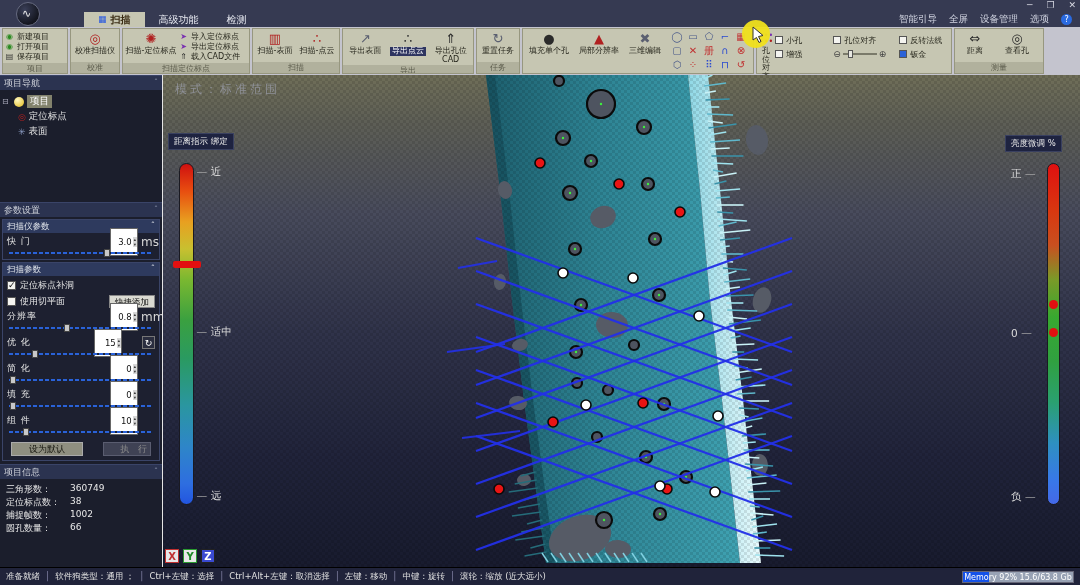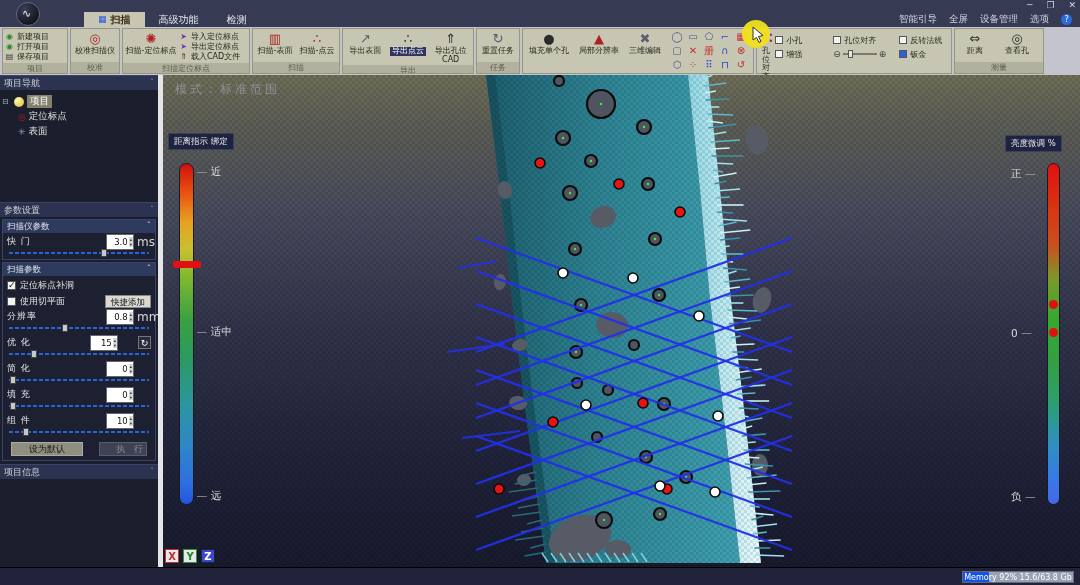--- a/index.html
+++ b/index.html
@@ -53,36 +53,36 @@
   .cbox { width:8px; height:8px; background:#f4f4f0; border:1px solid #555; display:inline-block; }
   .cbox.on { background:#2a62d8; }
   .minislider { display:flex; align-items:center; gap:2px; font-size:9px; color:#444; }
   .minislider .mtrack { width:34px; height:2px; background:#7a7a6a; position:relative; }
   .minislider .mthumb { position:absolute; left:5px; top:-3px; width:5px; height:8px; background:#e8e8e2; border:1px solid #555; }
   .dots { display:flex; flex-direction:column; line-height:6px; font-size:8px; height:16px; justify-content:center; }
   .rfill { flex:1; background:#c4c4ce; }
 
   
   #main { display:flex; height:492px; }
-  #sidebar { width:163px; background:#1b1e2c; border-right:5px solid #e5e5e5; display:flex; flex-direction:column; overflow:hidden; }
+  #sidebar { width:163px; background:#1b1e2c; border-right:1px solid #e5e5e5; display:flex; flex-direction:column; overflow:hidden; }
   .phead { height:15px; background:#2b3350; color:#cfd2da; font-size:9px; line-height:15px; padding:0 4px;
     display:flex; justify-content:space-between; border-top:1px solid #3a4468; }
   .phead .chev { color:#8a90a8; font-size:8px; }
   #tree { height:112px; padding:4px 2px; }
   .titem { display:flex; align-items:center; gap:3px; height:15px; color:#e2e2e2; font-size:9.5px; }
   .titem.child { padding-left:16px; }
   .texp { color:#aab; font-size:8px; width:9px; }
   .sphere { width:10px; height:10px; border-radius:50%; background:radial-gradient(circle at 35% 30%, #fff8c0, #e0b818); }
   .tsel { background:#82826c; color:#fff; padding:0 3px; }
   .subpanel { border:1px solid #3a4468; margin:2px 2px 0 2px; background:#1d2030; }
   .subhead { height:13px; background:#2e3a5e; color:#dfe3ea; font-size:8.5px; line-height:13px; padding:0 4px;
     display:flex; justify-content:space-between;align-items:center; }
   .prow { display:flex; align-items:center; gap:3px; padding:2px 4px 0 4px; height:15px; }
   .plabel { color:#e6e6e6; font-size:9px; flex:1; letter-spacing:1px; }
-  .spin { display:flex; align-items:center; background:#fff; border:1px solid #666; height:16px; }
+  .spin { display:flex; align-items:center; background:#fff; border:1px solid #666; height:28px; }
   .spin b { font-size:8.5px; color:#111; width:22px; text-align:right; font-weight:normal; padding-right:1px; }
   .spin .arr { display:flex; flex-direction:column; font-size:4.5px; color:#333; line-height:5px; background:#d8d8d8; padding:0 1px; }
   .unit { color:#d8d8d8; font-size:12px; width:14px; }
   .refbtn { width:13px; height:13px; background:#2a2d3e; border:1px solid #777; color:#fff; font-size:9px;
     text-align:center; line-height:12px; }
   .slider { position:relative; height:8px; margin:1px 6px 2px 6px; }
   .slider .track { position:absolute; left:0; right:0; top:3px; height:2px;
     background:repeating-linear-gradient(90deg,#2a62d8 0 4px, #16203a 4px 6px); }
   .slider .thumb { position:absolute; top:0; width:6px; height:8px; background:#c8c8c8; border:1px solid #444; margin-left:-3px; }
   .chkrow { display:flex; align-items:center; gap:4px; padding:3px 4px 0 4px; color:#e6e6e6; font-size:9px; }
@@ -501,20 +501,38 @@
         </div>
       <div id="action-btns">
         <div id="btn-default">设为默认</div>
         <div id="btn-run">执 行</div>
       </div>
     </div>
 
     <div class="phead dither-fine" style="margin-top:3px">
       <span>项目信息</span>
       <span class="chev">ˆ</span>
+      </div>
+    <div id="info-rows">
+        <div class="irow">
+          <span class="il">三角形数：</span>
+          <span>360749</span>
+        </div>
+        <div class="irow">
+          <span class="il">定位标点数：</span>
+          <span>38</span>
+        </div>
+        <div class="irow">
+          <span class="il">捕捉帧数：</span>
+          <span>1002</span>
+        </div>
+        <div class="irow">
+          <span class="il">圆孔数量：</span>
+          <span>66</span>
+        </div>
       </div>
   </div>
 
   <div id="viewport">
     <div id="vp-dither" class="dither"></div>
     <svg id="scene" width="917" height="492" viewBox="163 75 917 492">
         <defs>
           <linearGradient id="bodyG" x1="0" y1="0" x2="1" y2="0">
             <stop offset="0" stop-color="#1d5f6e"></stop>
             <stop offset=".45" stop-color="#2e8494"></stop>
@@ -744,20 +762,21 @@
 
     <div class="overlay" id="axis-btns">
       <div class="axbtn ax-x">X</div>
       <div class="axbtn ax-y">Y</div>
       <div class="axbtn ax-z">Z</div>
     </div>
   </div>
 </div>
 
 <div id="statusbar">
+  <span id="status-items"><span>准备就绪</span><span class="sep">│</span><span>软件狗类型：通用 ；</span><span class="sep">│</span><span>Ctrl+左键：选择</span><span class="sep">│</span><span>Ctrl+Alt+左键：取消选择</span><span class="sep">│</span><span>左键：移动</span><span class="sep">│</span><span>中键：旋转</span><span class="sep">│</span><span>滚轮：缩放 (近大远小)</span></span>
   <span id="membar">
     <span id="memfill" style="width: 24%;"></span>
     <span id="memlabel">Memory 92% 15.6/63.8 Gb</span>
   </span>
 </div>
 
 <div id="cursor">
   <div class="halo"></div>
   <svg width="16" height="18">
     <path d="M3,1 L3,14 L6.5,11.5 L9,16.5 L11,15.5 L8.5,10.5 L13,9.5 Z" fill="#fff" stroke="#333" stroke-width="1"></path>

